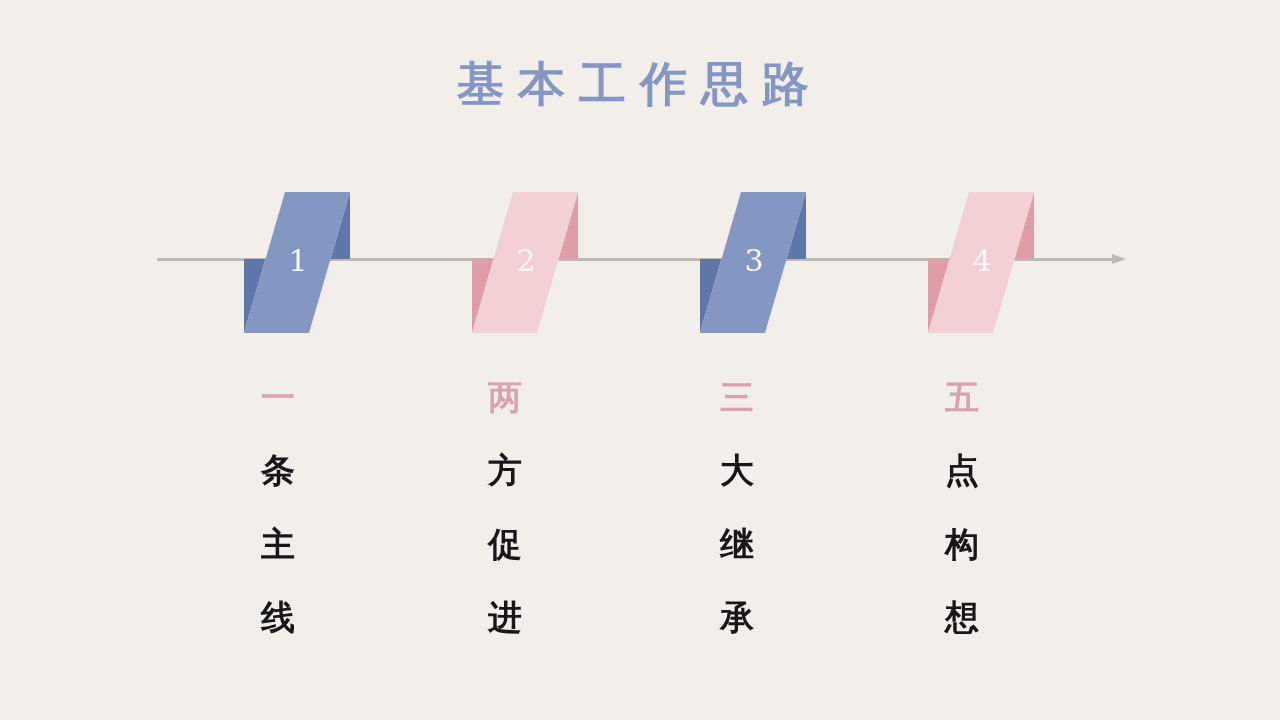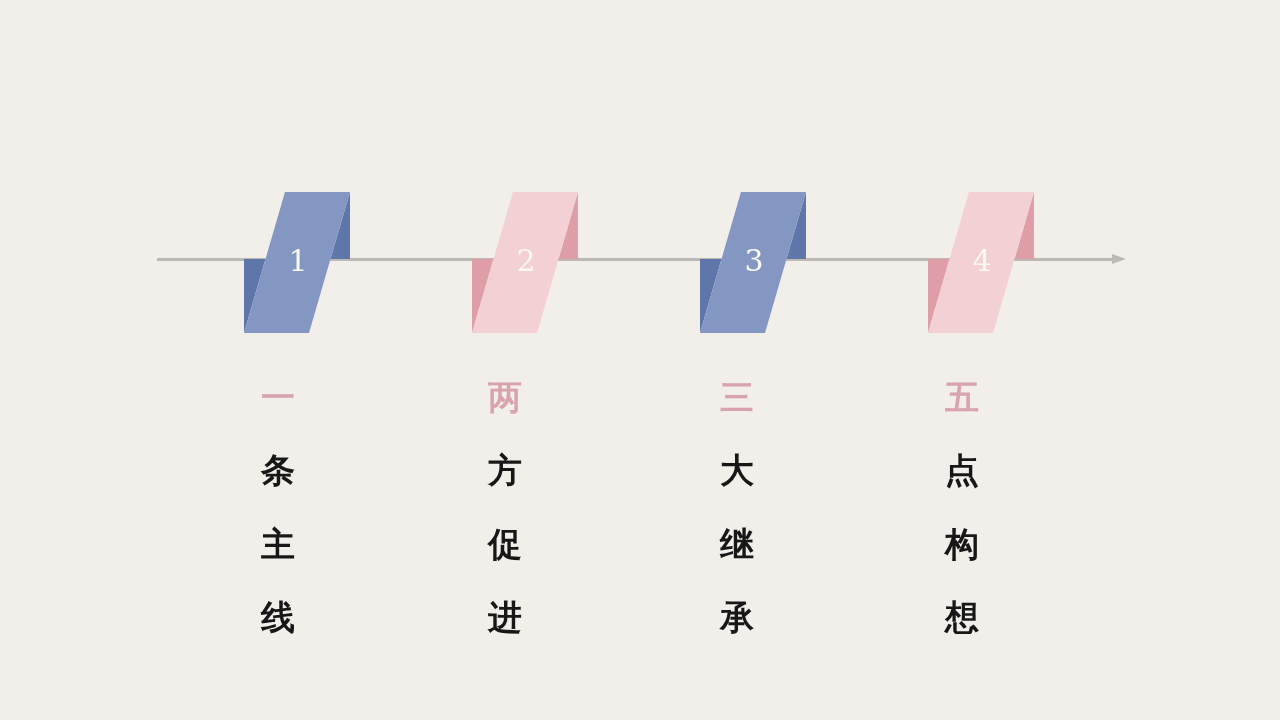--- a/index.html
+++ b/index.html
@@ -46,20 +46,21 @@
     font-size:34px; font-weight:600;
     color: var(--body-text, #171717);
   }
   .word-col .char:first-child { color: var(--highlight-text, #D8A3AD); }
 </style>
 </head>
 <body>
 
 <div class="slide">
 
+  <div class="title">基本工作思路</div>
 
   <div class="timeline-line"></div>
   <div class="timeline-arrow"></div>
 
   <div class="ribbon r1" data-theme="blue">
     <svg viewBox="0 0 106 141">
       <polygon class="fold" points="106,0 106,67 86.5,67"></polygon>
       <polygon class="fold" points="0,67 21.5,67 0,141"></polygon>
       <polygon class="face" points="41,0 106,0 65,141 0,141"></polygon>
       <text class="ribbon-number" x="54" y="79">1</text>

